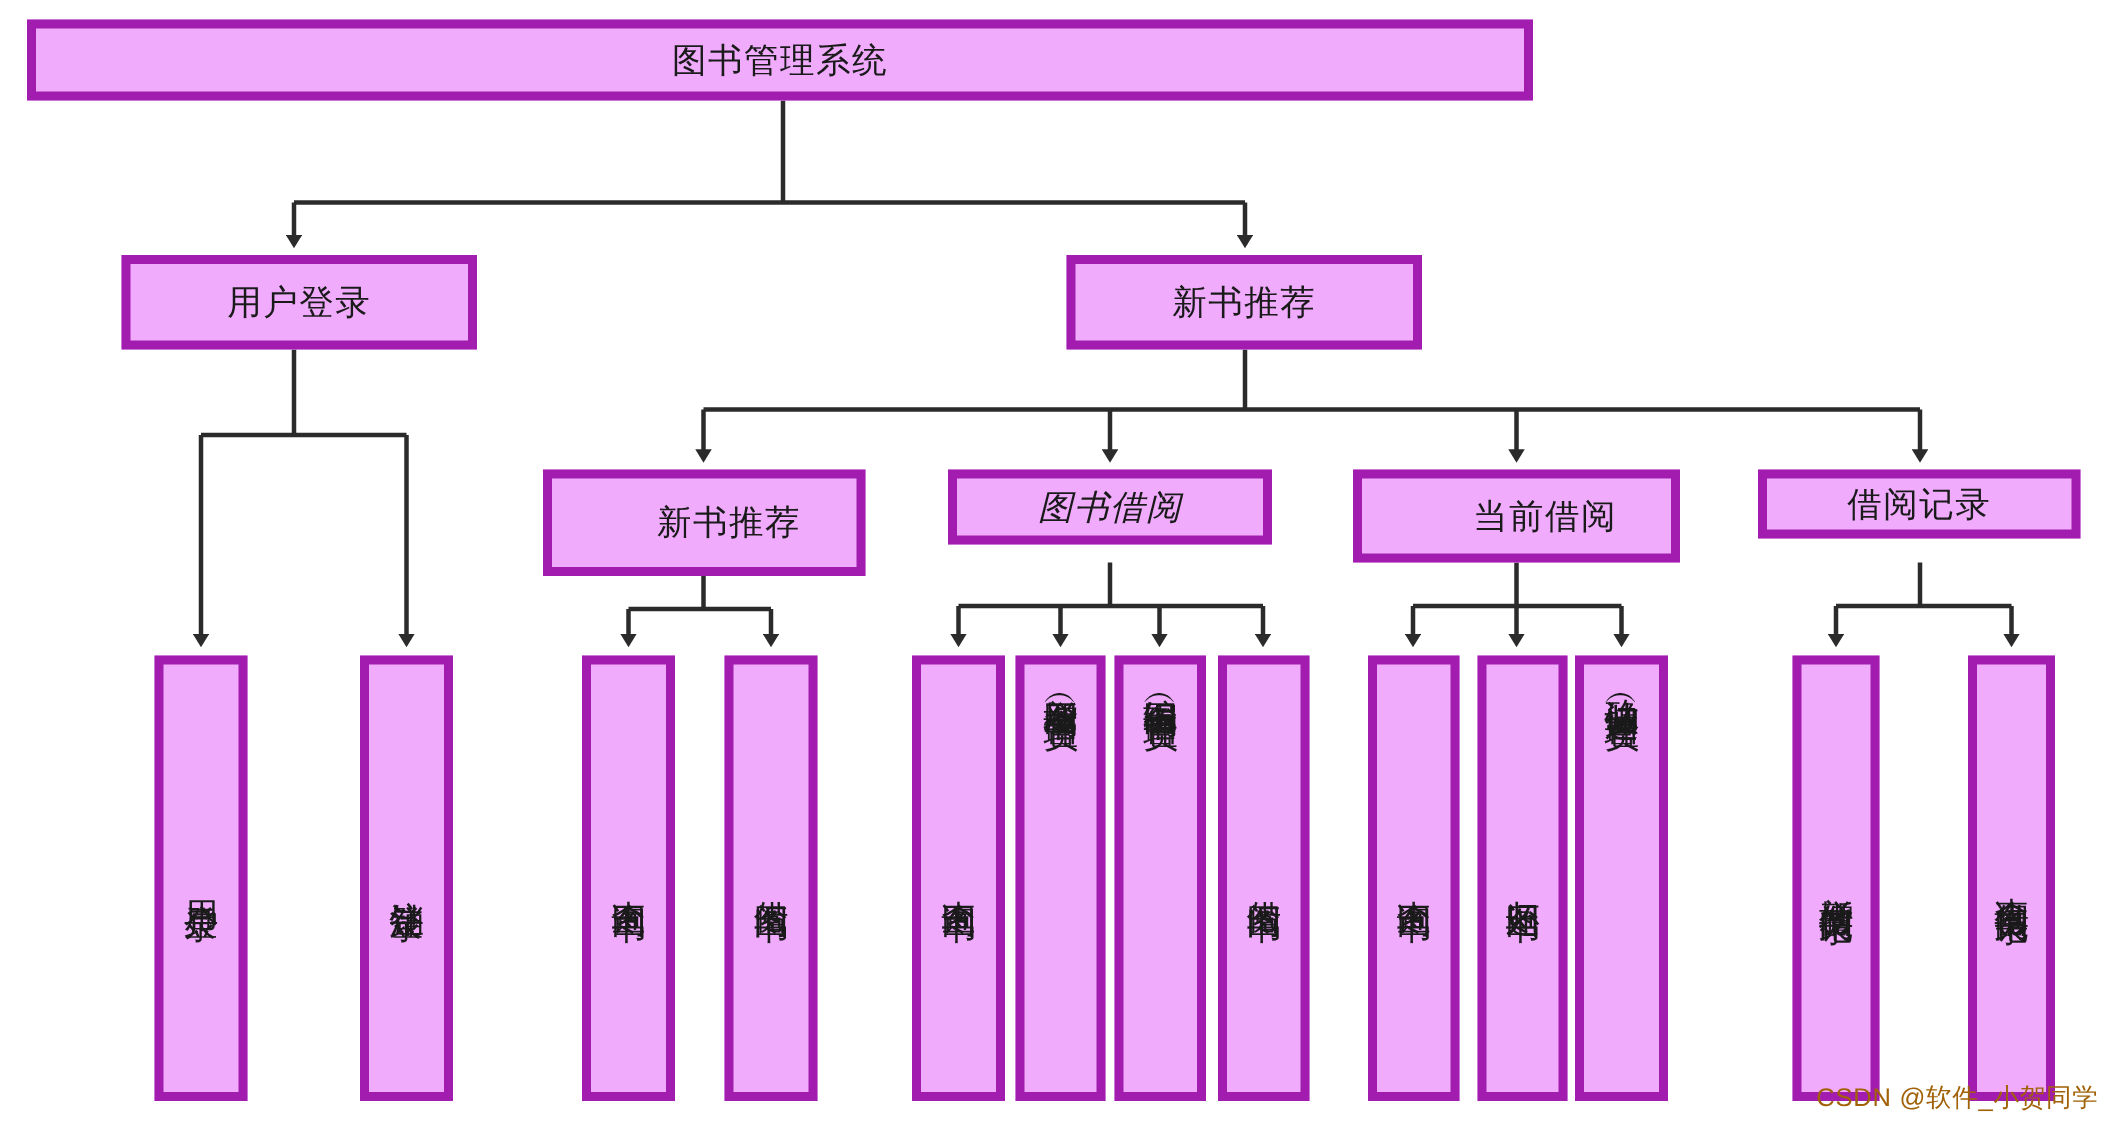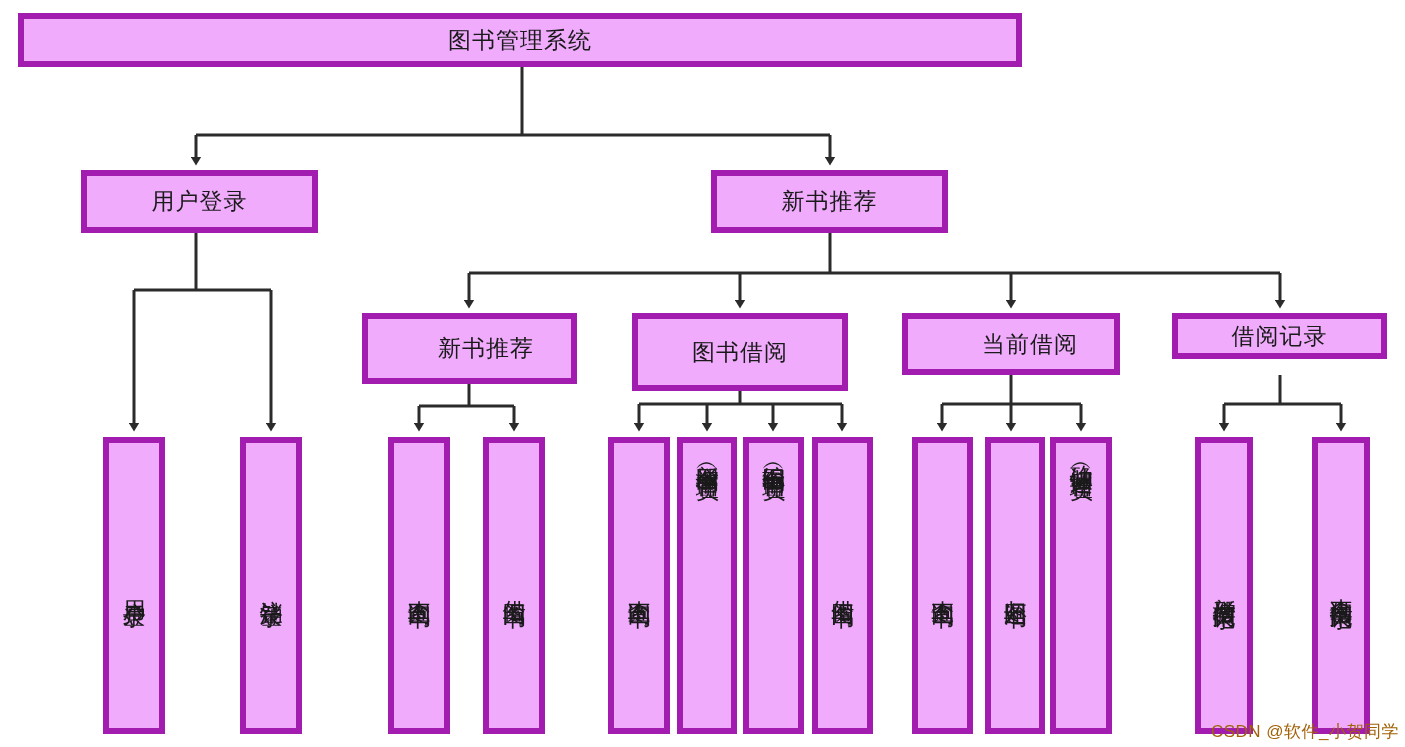--- a/index.html
+++ b/index.html
@@ -81,21 +81,21 @@
   <div class="node h" style="left:81px;top:170px;width:237px;height:63px;">
     <span>用户登录</span>
   </div>
   <div class="node h" style="left:711px;top:170px;width:237px;height:63px;">
     <span>新书推荐</span>
   </div>
 
   <div class="node h" style="left:362px;top:313px;width:215px;height:71px;padding-left:33px;">
     <span>新书推荐</span>
   </div>
-  <div class="node h" style="left:632px;top:313px;width:216px;height:78px;">
+  <div class="node h" style="left:632px;top:313px;width:216px;height:50px;font-style:italic;">
     <span>图书借阅</span>
   </div>
   <div class="node h" style="left:902px;top:313px;width:218px;height:62px;padding-left:38px;">
     <span>当前借阅</span>
   </div>
   <div class="node h" style="left:1172px;top:313px;width:215px;height:46px;font-family:Liberation Serif, serif;">
     <span>借阅记录</span>
   </div>
 
   <div class="node v" style="left:103px;top:437px;width:62px;height:297px;">

